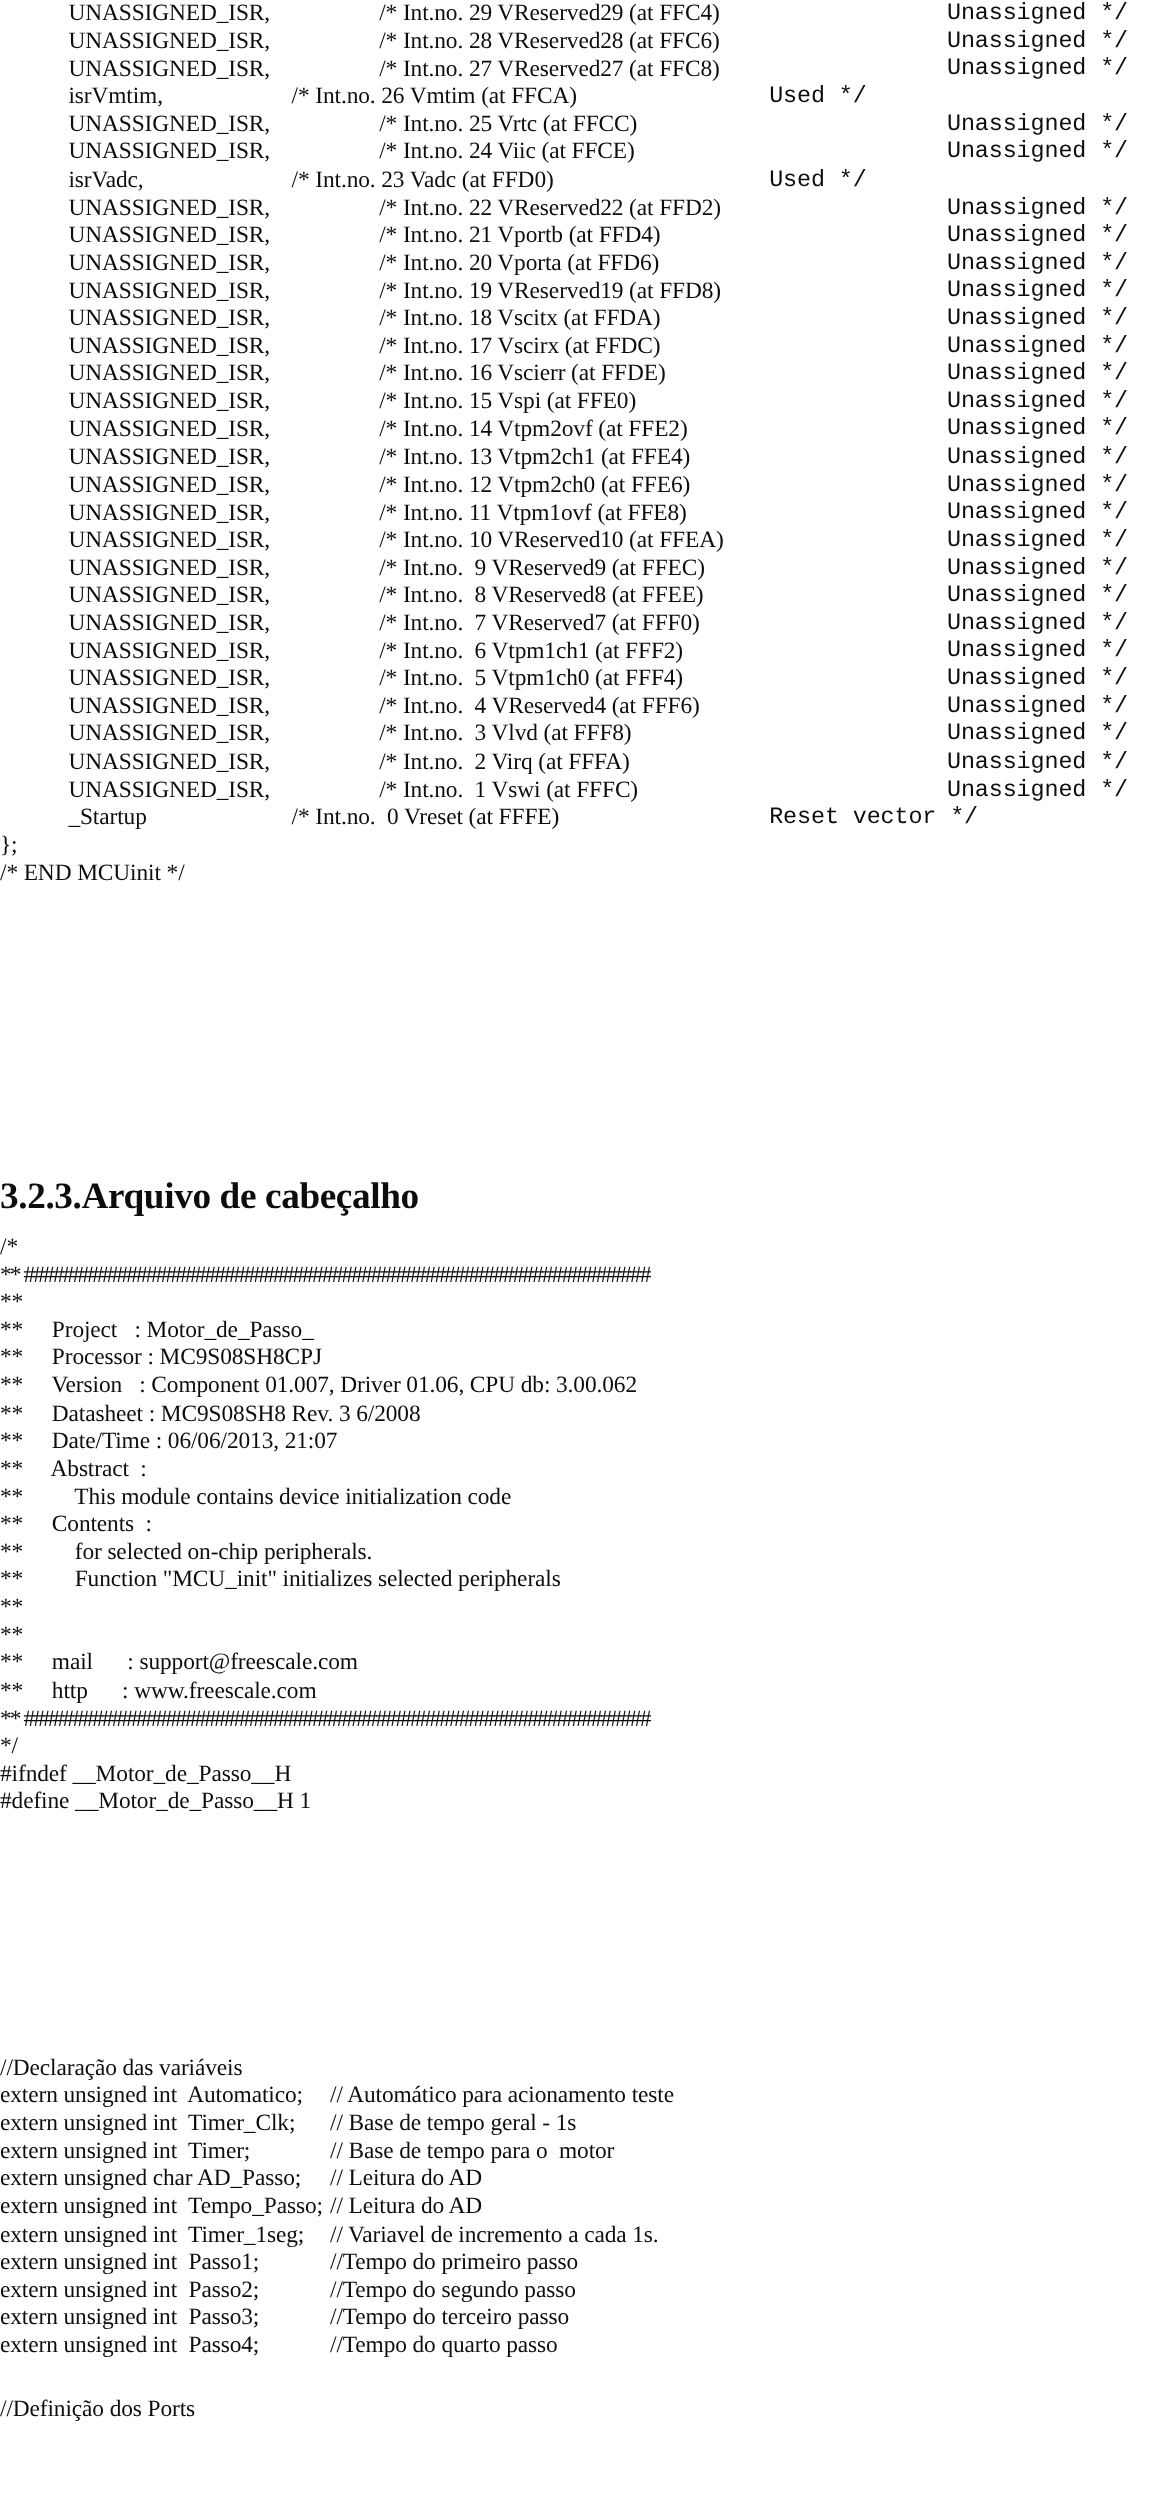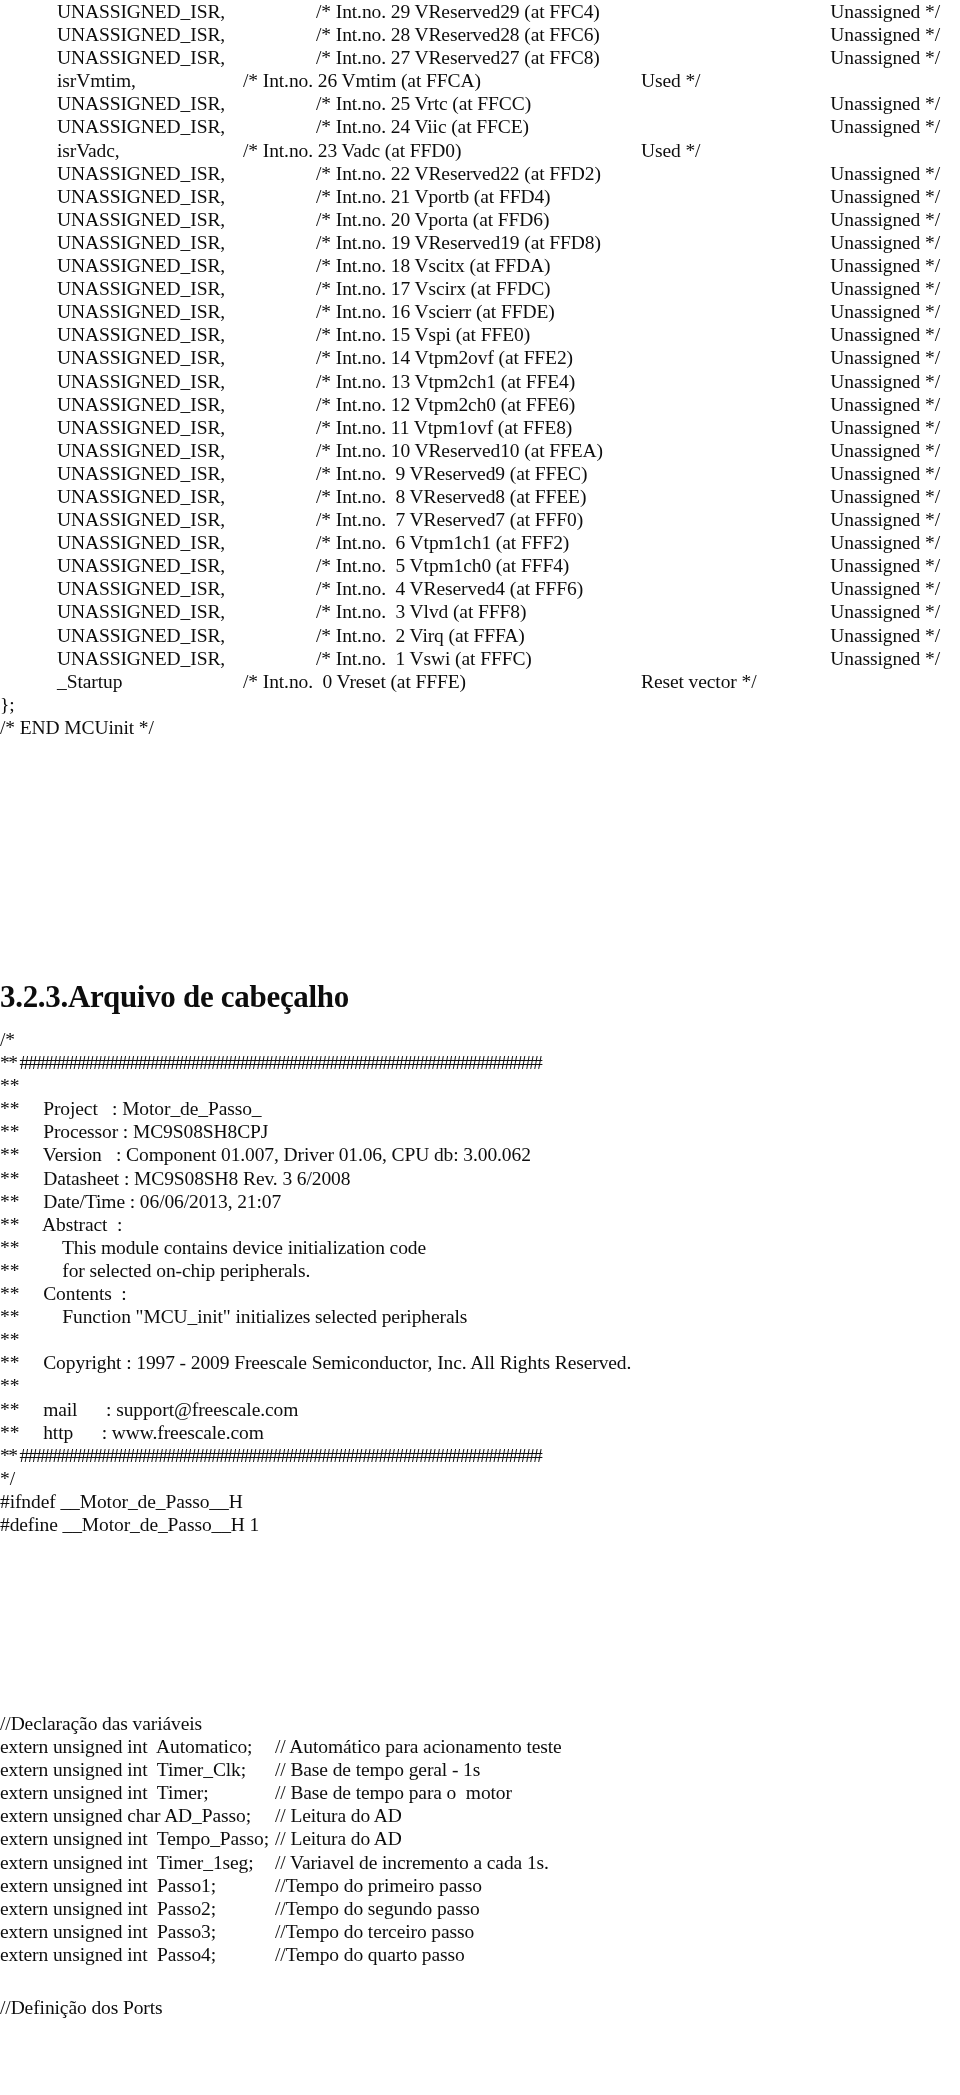--- a/index.html
+++ b/index.html
@@ -56,20 +56,21 @@
   }
   .isr-row.used .c-comment {
     width: 398px;
   }
   .isr-row .c-status {
     display: inline-block;
     text-align: right;
     width: 319px;
     box-sizing: border-box;
     padding-right: 20px;
+    font-family: Liberation Mono, monospace;
   }
   .isr-row.used .c-status {
     text-align: left;
     padding-right: 0;
     width: auto;
   }
 
   .plain {
     padding-left: 0;
   }
@@ -168,25 +169,24 @@
     </div>
     <div id="banner-rows">
         <div class="banner-line plain"><span>**</span></div>
         <div class="banner-line plain"><span>**     Project   : Motor_de_Passo_</span></div>
         <div class="banner-line plain"><span>**     Processor : MC9S08SH8CPJ</span></div>
         <div class="banner-line plain"><span>**     Version   : Component 01.007, Driver 01.06, CPU db: 3.00.062</span></div>
         <div class="banner-line plain"><span>**     Datasheet : MC9S08SH8 Rev. 3 6/2008</span></div>
         <div class="banner-line plain"><span>**     Date/Time : 06/06/2013, 21:07</span></div>
         <div class="banner-line plain"><span>**     Abstract  :</span></div>
         <div class="banner-line plain"><span>**         This module contains device initialization code</span></div>
+        <div class="banner-line plain"><span>**     Contents  :</span></div>
         <div class="banner-line plain"><span>**         for selected on-chip peripherals.</span></div>
-        <div class="banner-line plain"><span>**     Contents  :</span></div>
         <div class="banner-line plain"><span>**         Function "MCU_init" initializes selected peripherals</span></div>
         <div class="banner-line plain"><span>**</span></div>
-        <div class="banner-line plain"><span>**     Copyright : 1997 - 2009 Freescale Semiconductor, Inc. All Rights Reserved.</span></div>
         <div class="banner-line plain"><span>**</span></div>
         <div class="banner-line plain"><span>**     mail      : support@freescale.com</span></div>
         <div class="banner-line plain"><span>**     http      : www.freescale.com</span></div>
       </div>
     <div class="banner-line plain hashrule">
       <span>** ################################################################</span>
     </div>
     <div class="banner-line plain">
       <span>*/</span>
     </div>

